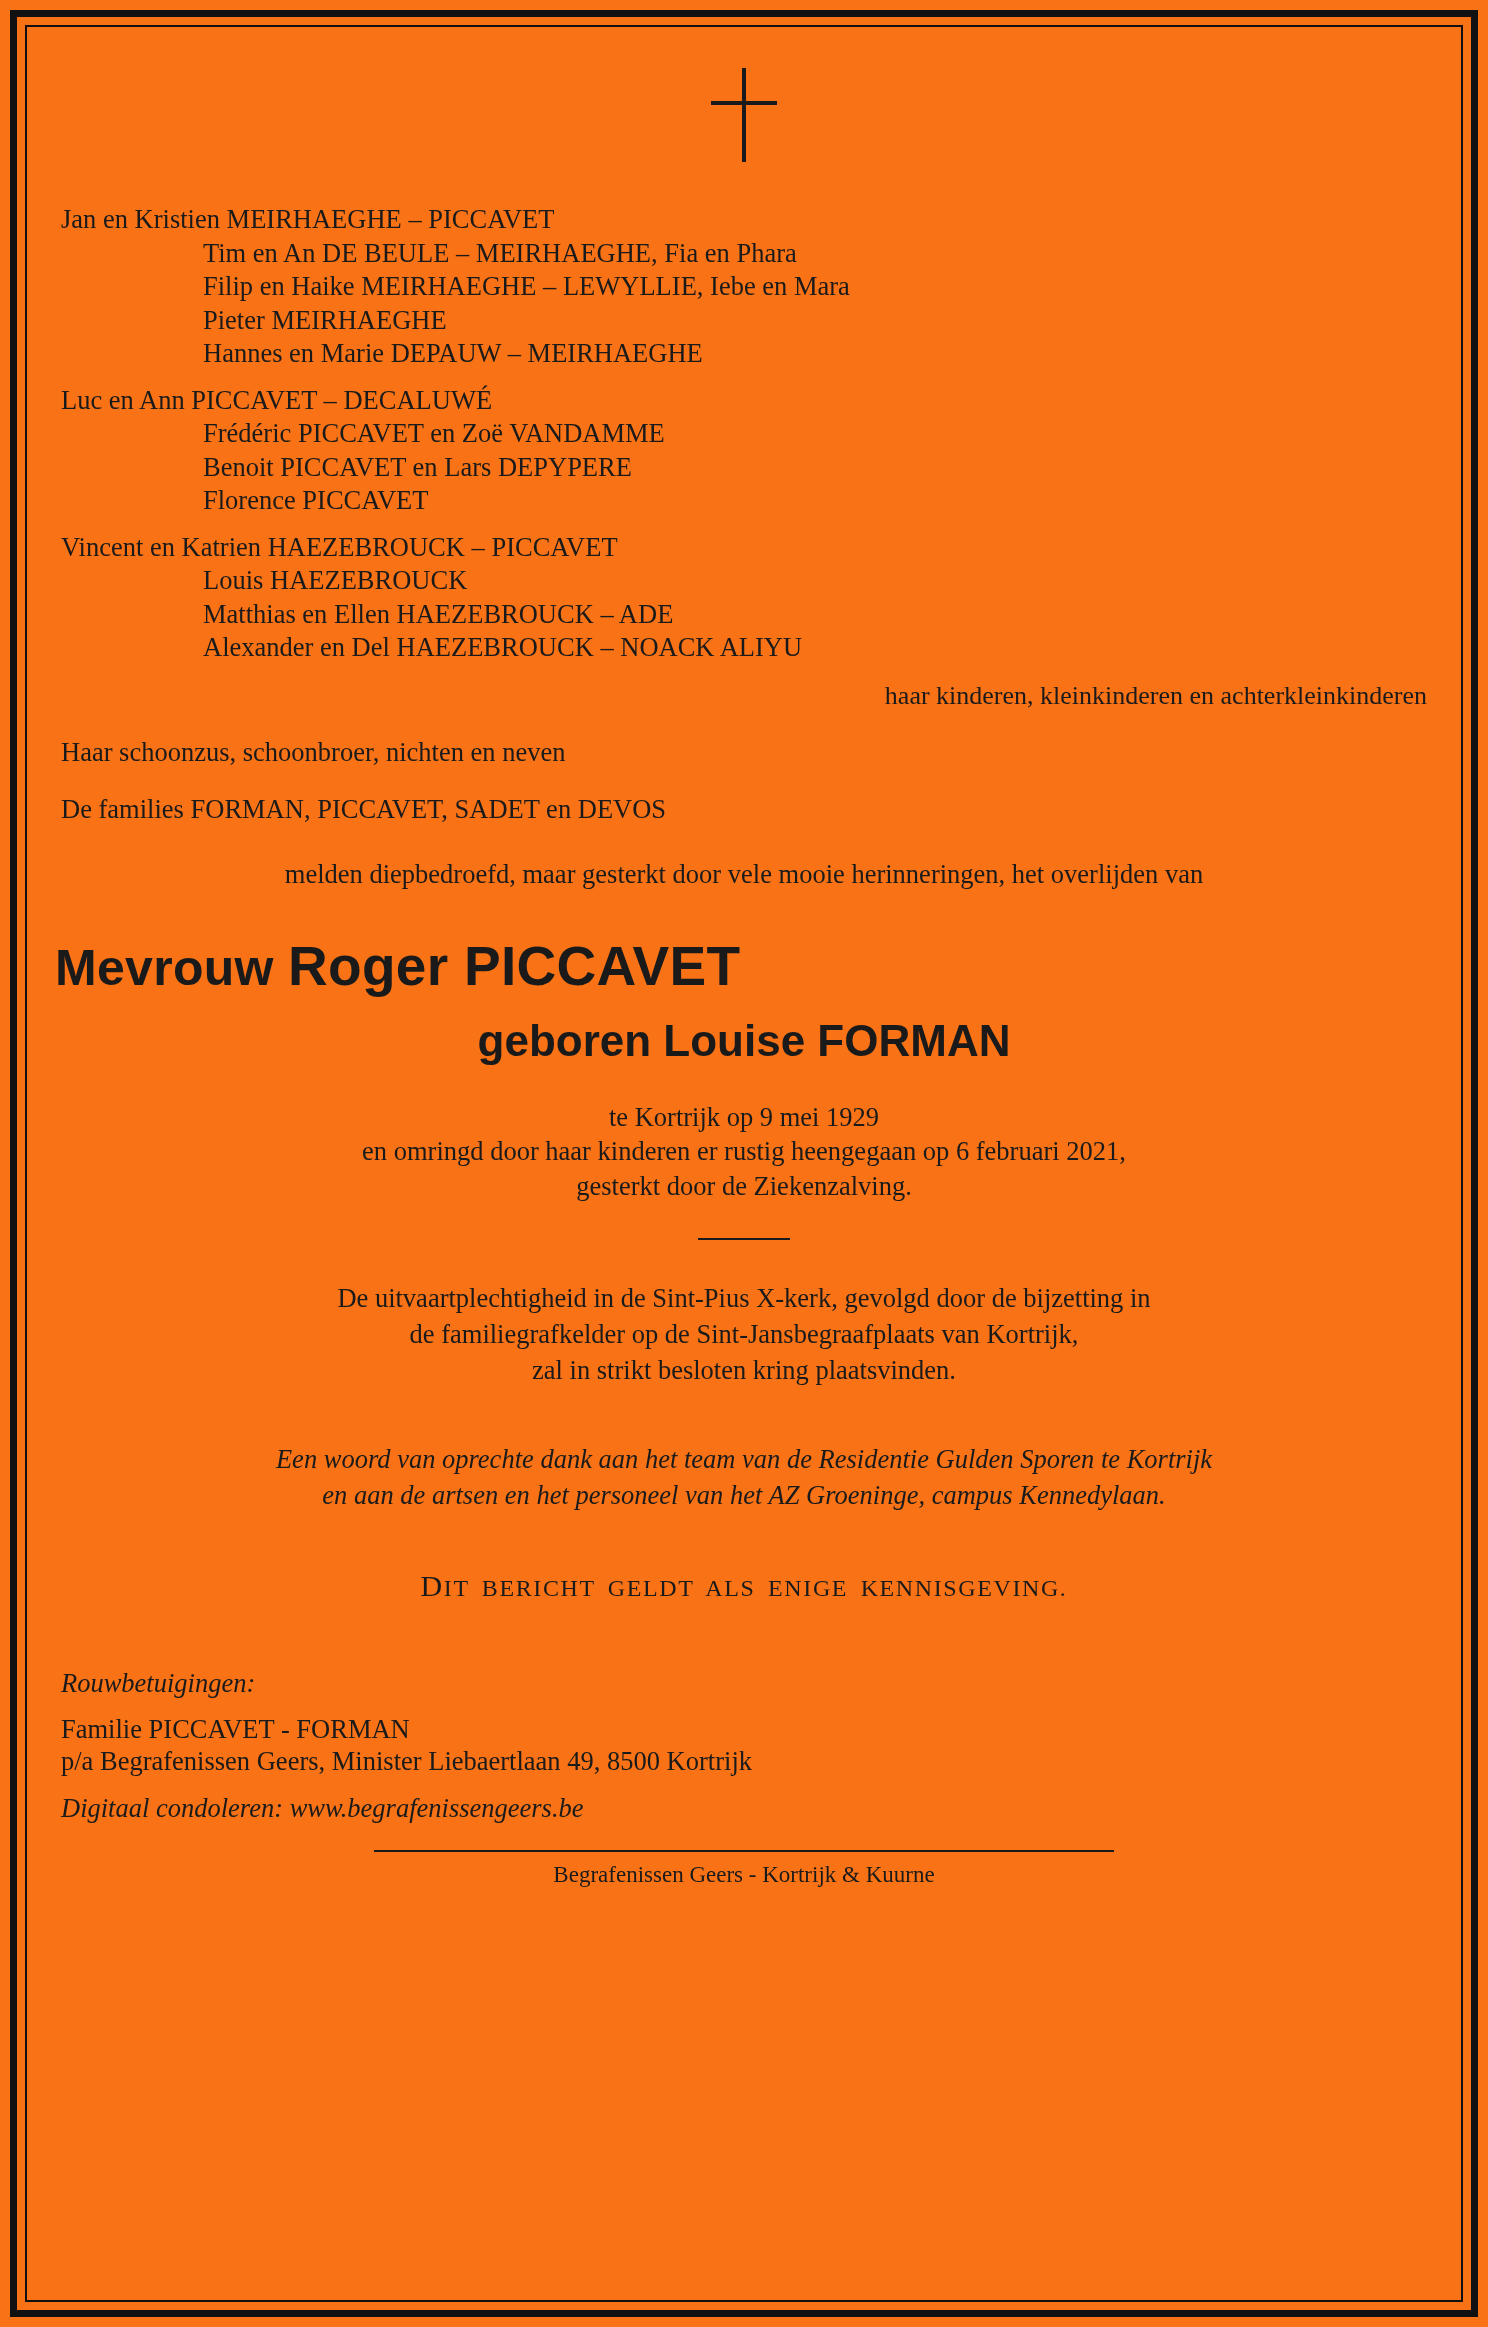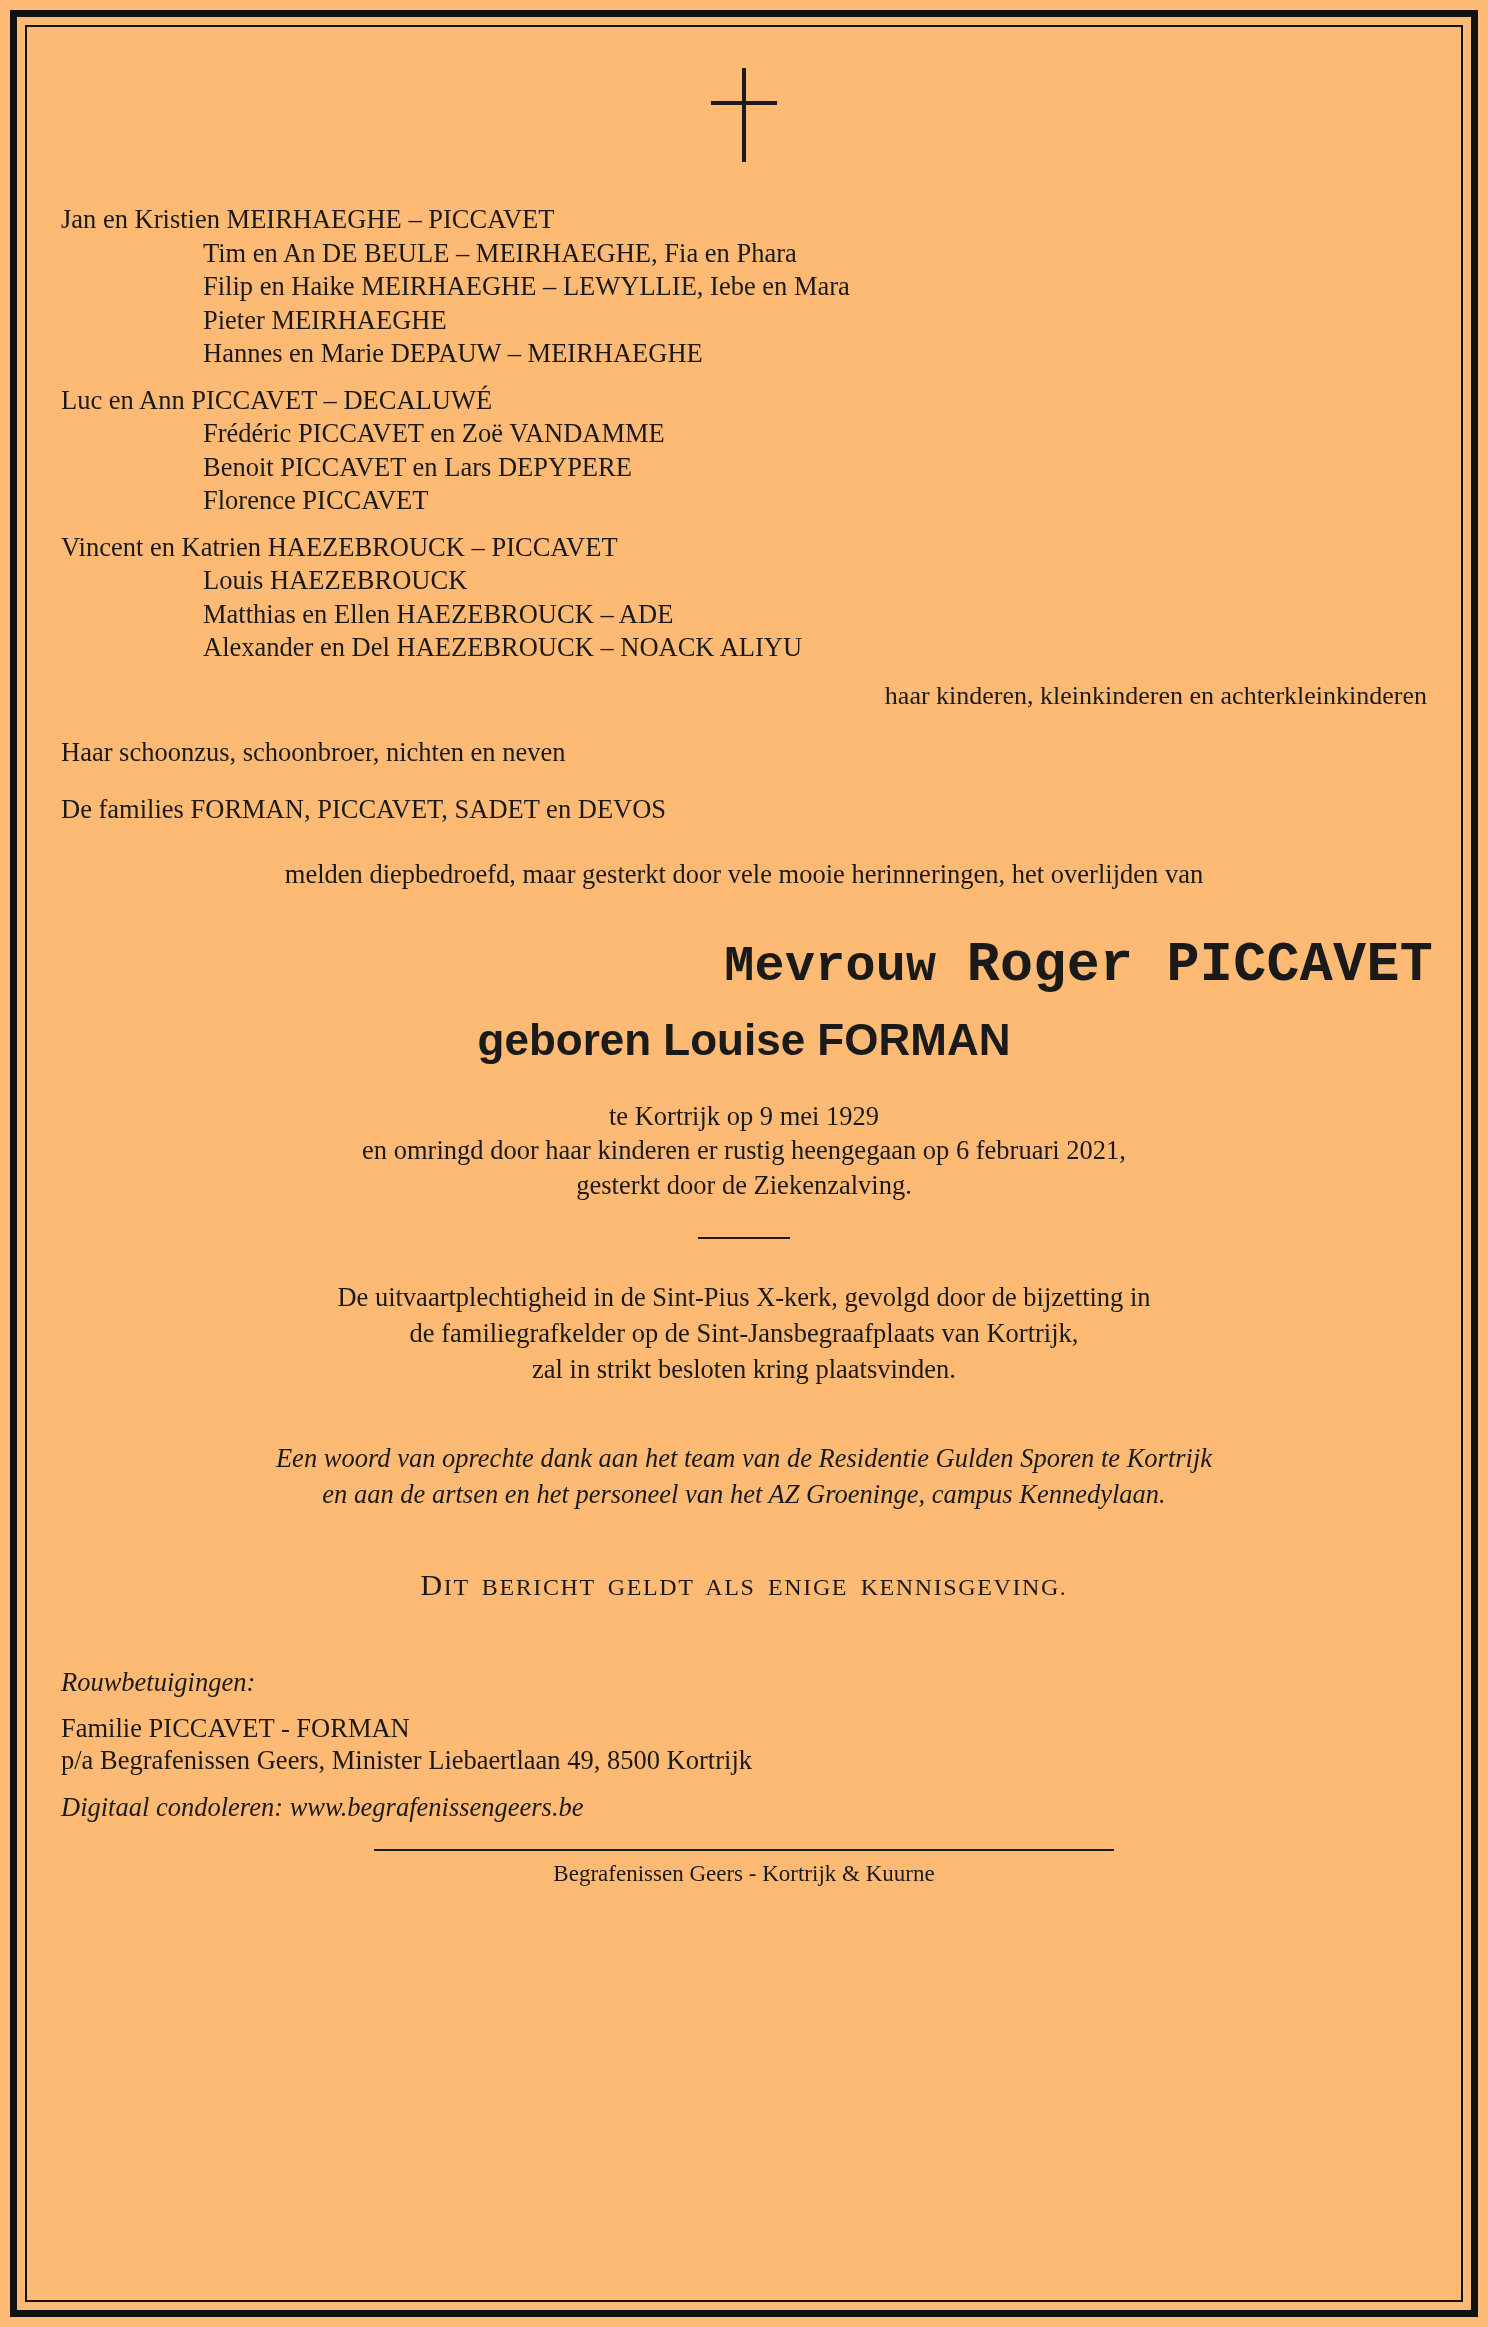--- a/index.html
+++ b/index.html
@@ -8,21 +8,21 @@
     background: #e9e9e9;
   }
   body {
     font-family: "Liberation Serif", "DejaVu Serif", serif;
   }
   .page {
     position: relative;
     width: 1488px;
     height: 2327px;
     margin: 0 auto;
-    background: #fdba74;
+    background: #f97316;
     box-sizing: border-box;
     overflow: hidden;
   }
   
   .frame-outer {
     position: absolute;
     left: 10px;
     top: 10px;
     right: 10px;
     bottom: 10px;
@@ -110,22 +110,22 @@
     padding-left: 6px;
   }
   .melden {
     font-size: 26.5px;
     text-align: center;
     margin: 34px 0 44px 0;
   }
 
   
   .name-main {
-    text-align: right;
-    font-family: Liberation Mono, monospace;
+    text-align: left;
+    font-family: Liberation Sans, sans-serif;
     font-size: 50px;
     letter-spacing: 0.3px;
     margin: 0 0 18px 0;
     white-space: nowrap;
   }
   .name-main .mevrouw {
     font-weight: bold;
   }
   .name-main .who {
     font-weight: bold;

